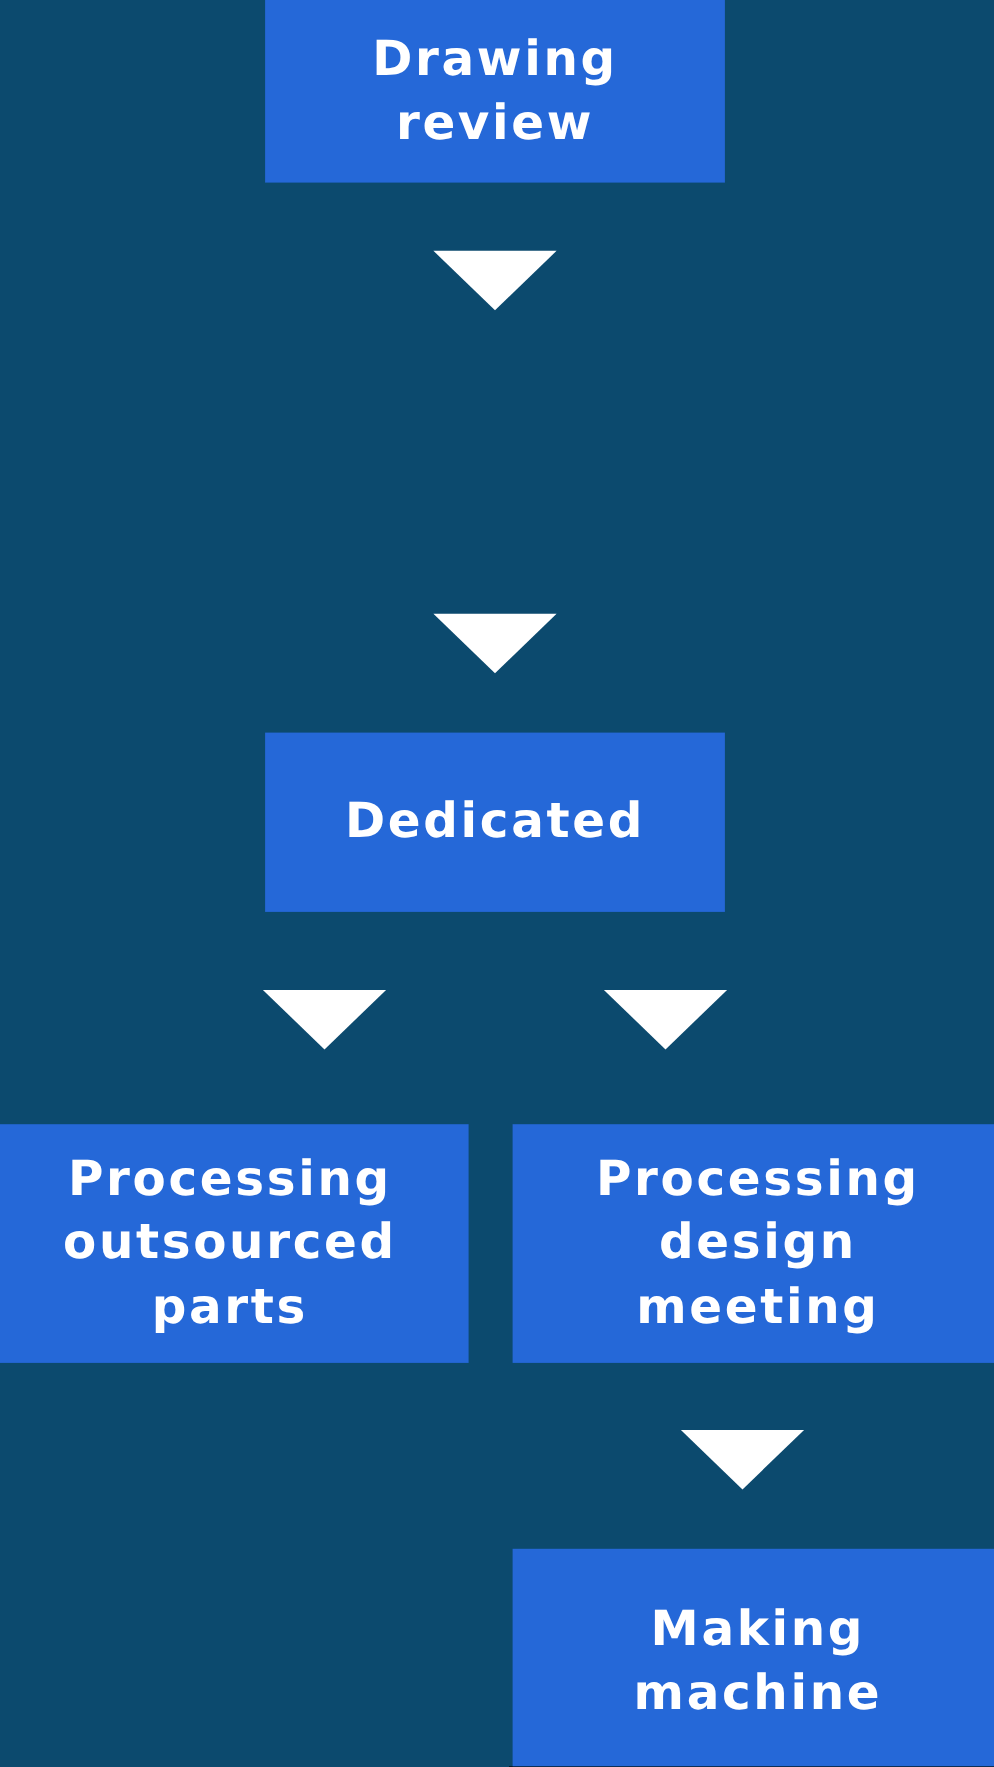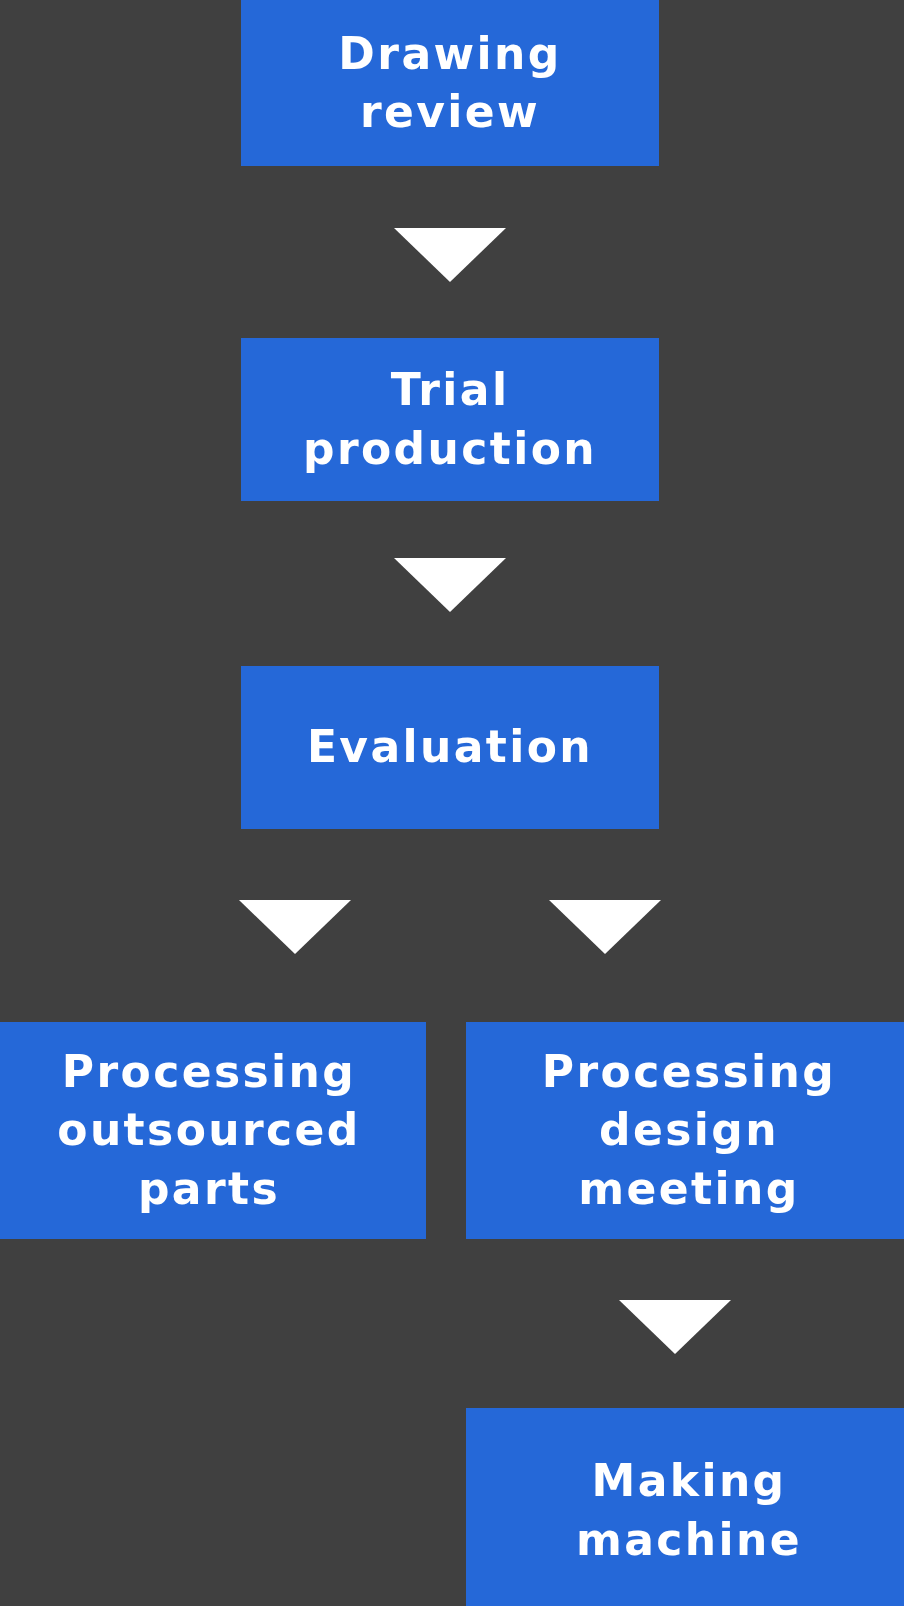--- a/index.html
+++ b/index.html
@@ -8,21 +8,21 @@
     padding: 0;
     background: #000000;
   }
   body {
     font-family: "DejaVu Sans", sans-serif;
   }
   #canvas {
     position: relative;
     width: 904px;
     height: 1606px;
-    background: #404040;
+    background: #0c4a6e;
     overflow: hidden;
   }
   .node {
     position: absolute;
     background: #2568d8;
     display: flex;
     align-items: center;
     justify-content: center;
     box-sizing: border-box;
     padding: 4px 10px;
@@ -84,29 +84,25 @@
 
 <div id="canvas">
 
   <div class="node" id="node-drawing-review">
     <span class="node-label">Drawing
 review</span>
   </div>
 
   <div class="arrow" id="arrow-review-to-trial"></div>
 
-  <div class="node" id="node-trial-production">
-    <span class="node-label">Trial
-production</span>
-  </div>
 
   <div class="arrow" id="arrow-trial-to-evaluation"></div>
 
   <div class="node" id="node-evaluation">
-    <span class="node-label">Evaluation</span>
+    <span class="node-label">Dedicated</span>
   </div>
 
   <div class="arrow" id="arrow-evaluation-to-processing"></div>
 
   <div class="arrow" id="arrow-evaluation-to-design-meeting"></div>
 
   <div class="node" id="node-processing-outsourced-parts">
     <span class="node-label">Processing
 outsourced
 parts</span>

